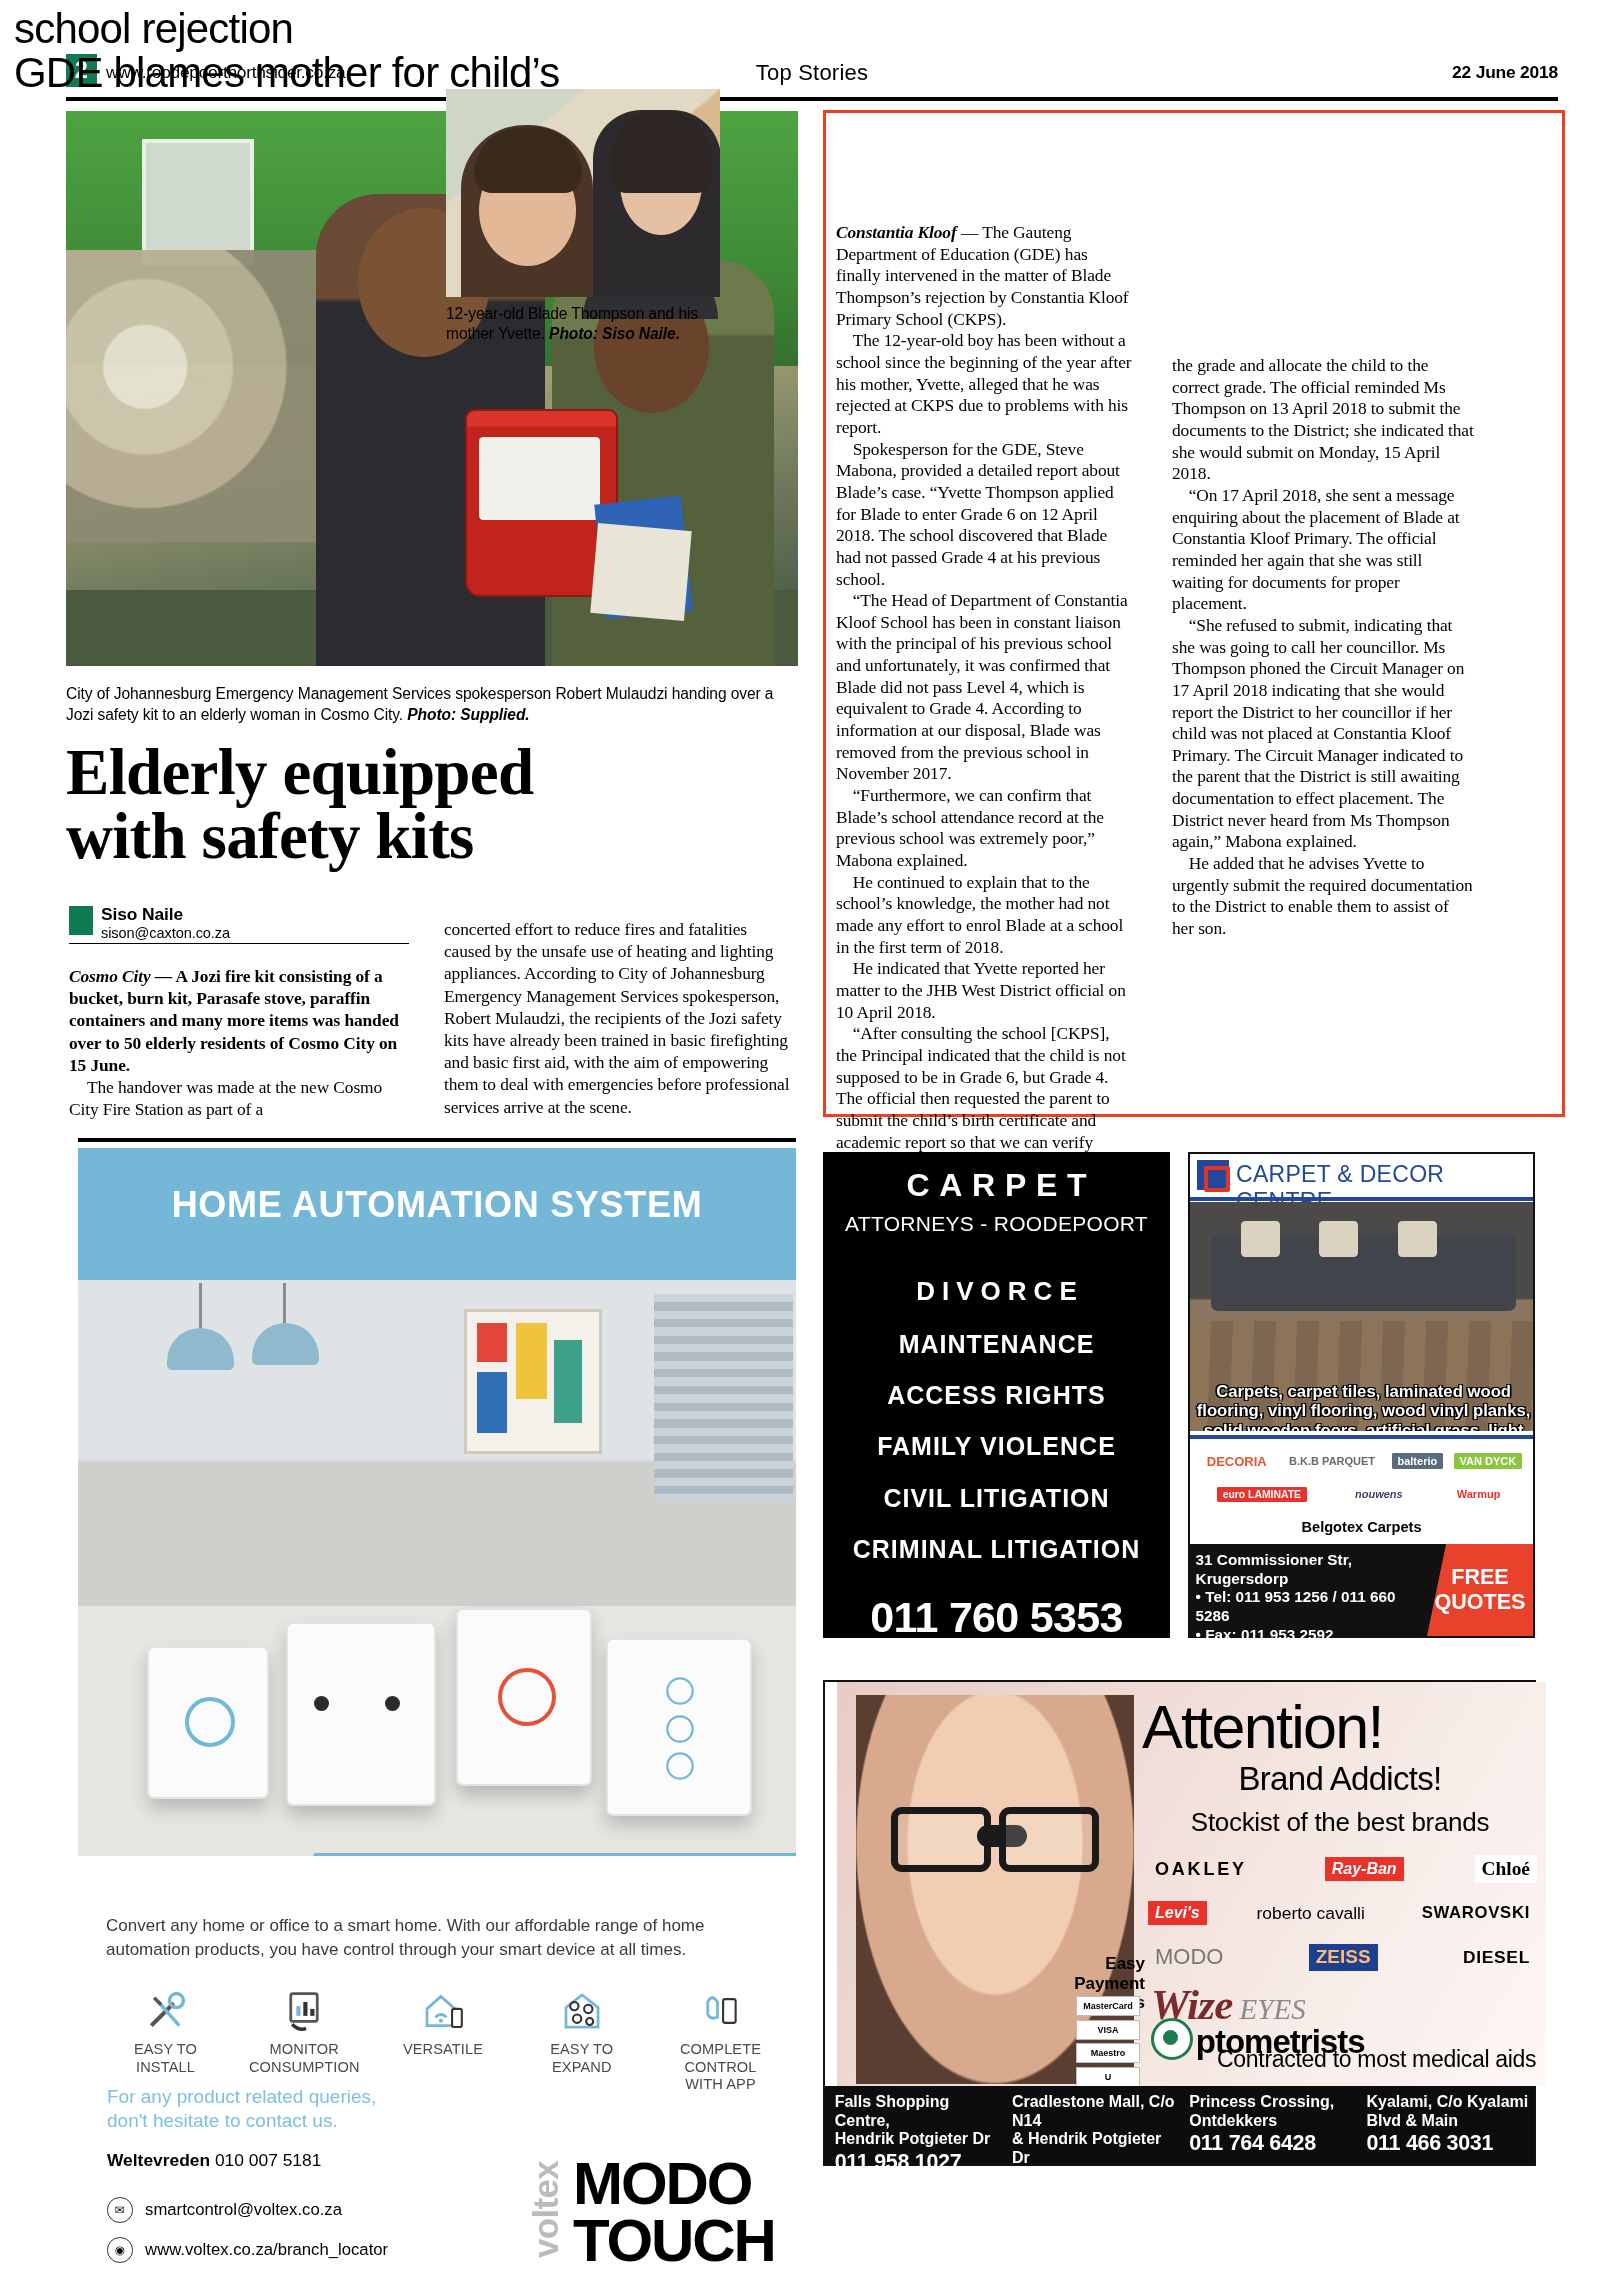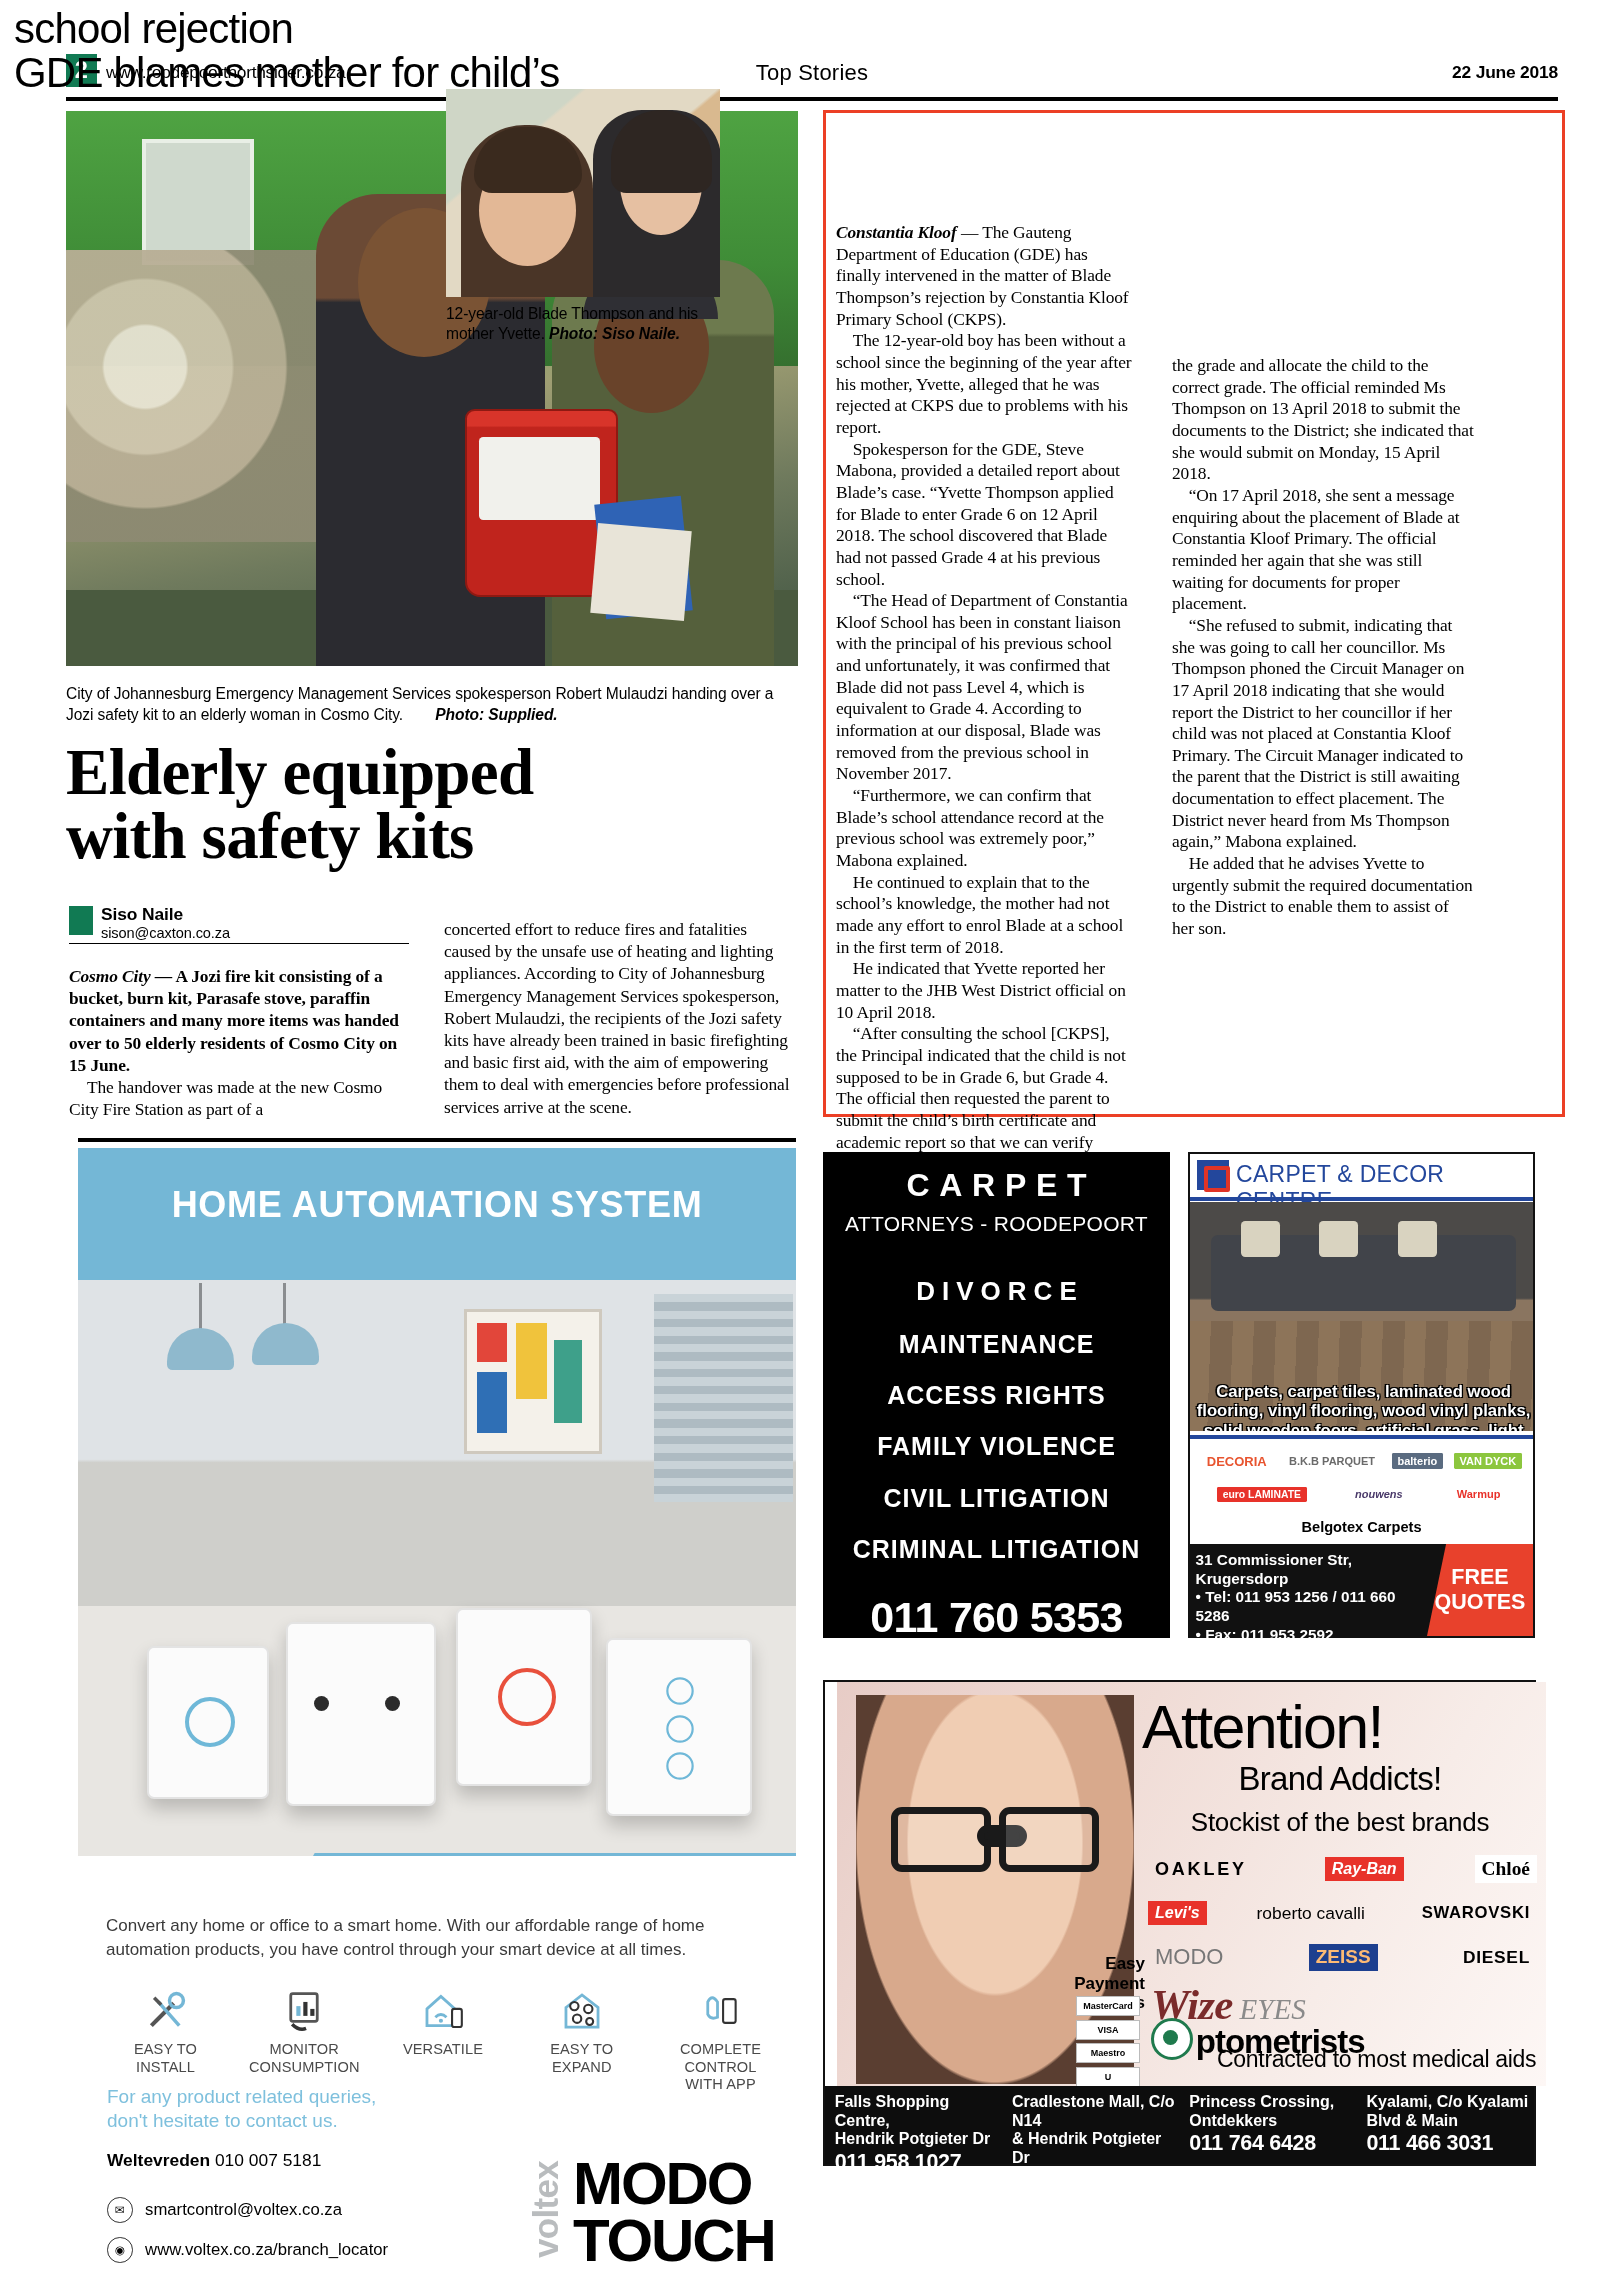--- a/index.html
+++ b/index.html
@@ -40,21 +40,21 @@
   .lp-bucket{position:absolute;left:399px;top:298px;width:149px;height:184px;
              background:linear-gradient(180deg,#d8342a 0 8%,#c0241d 9% 100%);border-radius:9.7px 9.7px 15.3px 15.3px;
              border:2.8px solid #8e1912;}
   .lp-bucket-label{position:absolute;left:413px;top:326px;width:121px;height:83px;background:#f1f1ec;border-radius:4.2px;}
   .lp-book{position:absolute;left:534px;top:389px;width:87px;height:115px;background:#2f63b5;transform:rotate(-6deg);}
   .lp-book2{position:absolute;left:528px;top:416px;width:94px;height:90px;background:#e8e4d8;transform:rotate(5deg);}
   .lp-ground{position:absolute;left:0;bottom:0;width:100%;height:76px;background:#4a5a3f;}
 
   .lead-caption{position:absolute;left:66px;top:684px;width:736px;font-size:15.6px;line-height:1.32;
                 font-family:"Liberation Sans",sans-serif;letter-spacing:-0.1px;}
-  .lead-caption b{font-style:italic;font-weight:700;margin-left:28px;}
+  .lead-caption b{font-style:italic;font-weight:700;}
 
   .lead-headline{position:absolute;left:66px;top:741px;width:743px;font-family:"Liberation Serif",serif;
                  font-weight:700;font-size:65px;line-height:.98;letter-spacing:-0.7px;}
   .lead-headline .l2{display:block;}
 
   .byline-block{position:absolute;left:69px;top:904px;width:347px;}
   .byline-swatch{position:absolute;left:0;top:2.1px;width:23.6px;height:29px;background:#117a53;}
   .byline-name{position:absolute;left:32px;top:0;font-size:17.4px;font-weight:700;letter-spacing:-0.1px;}
   .byline-email{position:absolute;left:32px;top:21px;font-size:14.6px;letter-spacing:-0.1px;}
   .byline-rule{position:absolute;left:69px;top:943px;width:340px;height:1.4px;background:#000;}

